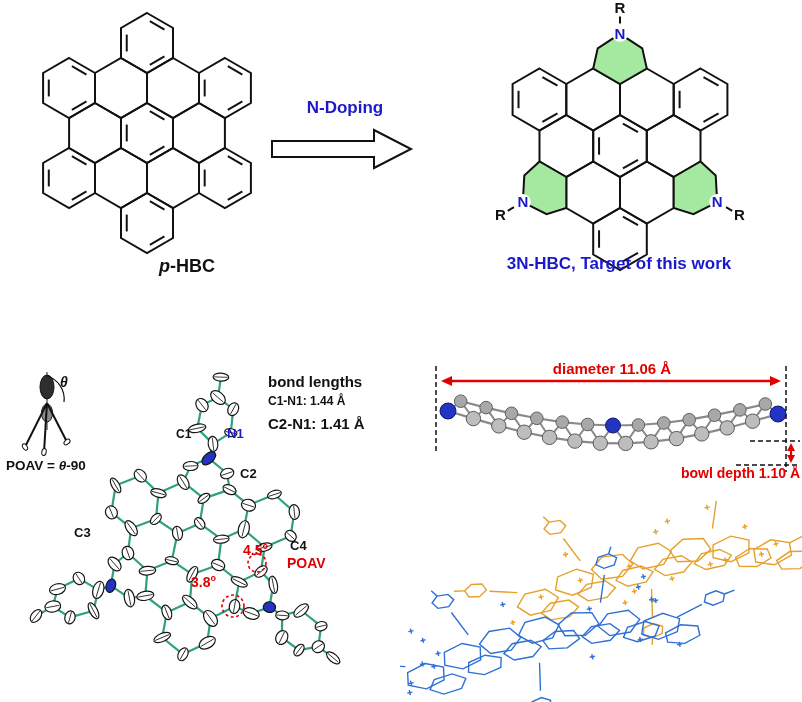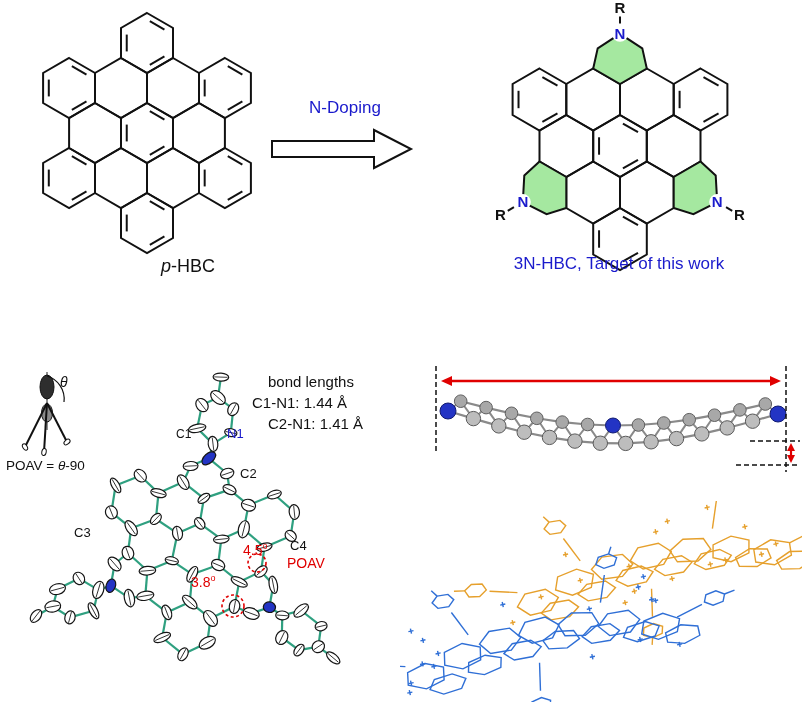--- a/index.html
+++ b/index.html
@@ -1,20 +1,20 @@
 <!DOCTYPE html>
 <html><head>
 <meta charset="utf-8">
 <style>
   html,body{margin:0;padding:0;background:#fff;}
   #canvas{position:relative;width:802px;height:702px;background:#fff;overflow:hidden;
           font-family:"Liberation Sans",sans-serif;}
   .abs{position:absolute;}
   svg.abs{display:block;}
-  .lbl{font-weight:normal;color:#111;font-size:14px;line-height:1.1;}
+  .lbl{font-weight:bold;color:#111;font-size:14px;line-height:1.1;}
   .blue{color:#1a1acc;}
   .red{color:#e00000;}
   .big{font-size:18px;}
   sup{font-size:9px;}
 </style>
 </head>
 <body>
 
 <div id="canvas">
 
@@ -553,31 +553,33 @@
       </g>
     </svg>
 
   <div class="abs lbl blue" style="left:280px;top:99px;width:130px;text-align:center;font-size:17px">N-Doping</div>
 
   <div class="abs lbl big" style="left:80px;top:257px;width:135px;text-align:right"><i>p</i><span>-HBC</span></div>
 
   <div class="abs lbl blue" style="left:436px;top:255px;width:366px;text-align:center;font-size:17px">3N-HBC, Target of this work</div>
 
   <div class="abs lbl" style="left:268px;top:374px;font-size:15px">bond lengths</div>
-  <div class="abs lbl" style="left:252px;top:395px;font-size:15px">C1-N1: 1.44 Å</div>
+  <div class="abs lbl" style="left:268px;top:395px;font-size:12px">C1-N1: 1.44 Å</div>
   <div class="abs lbl" style="left:268px;top:416px;font-size:15px">C2-N1: 1.41 Å</div>
 
   <div class="abs lbl" style="left:176px;top:428px;font-size:12px">C1</div>
   <div class="abs lbl blue" style="left:227px;top:427px;font-size:13px">N1</div>
   <div class="abs lbl" style="left:240px;top:467px;font-size:13px">C2</div>
   <div class="abs lbl" style="left:74px;top:526px;font-size:13px">C3</div>
   <div class="abs lbl" style="left:290px;top:539px;font-size:13px">C4</div>
 
   <div class="abs lbl red" style="left:243px;top:542px;font-size:14px"><span>4.5</span><sup>o</sup></div>
   <div class="abs lbl red" style="left:191px;top:574px;font-size:14px"><span>3.8</span><sup>o</sup></div>
   <div class="abs lbl red" style="left:287px;top:556px;font-size:14px">POAV</div>
 
   <div class="abs lbl" style="left:6px;top:459px;font-size:13.5px"><span>POAV = </span><i>θ</i><span>-90</span></div>
 
   <div class="abs lbl" style="left:60px;top:375px;font-size:14px;font-style:italic">θ</div>
 
+  <div class="abs lbl red" style="left:492px;top:361px;width:240px;text-align:center;font-size:15px">diameter 11.06 Å</div>
+  <div class="abs lbl red" style="left:636px;top:466px;width:164px;text-align:right;font-size:14px">bowl depth 1.10 Å</div>
 
 </div>
 
 </body></html>

